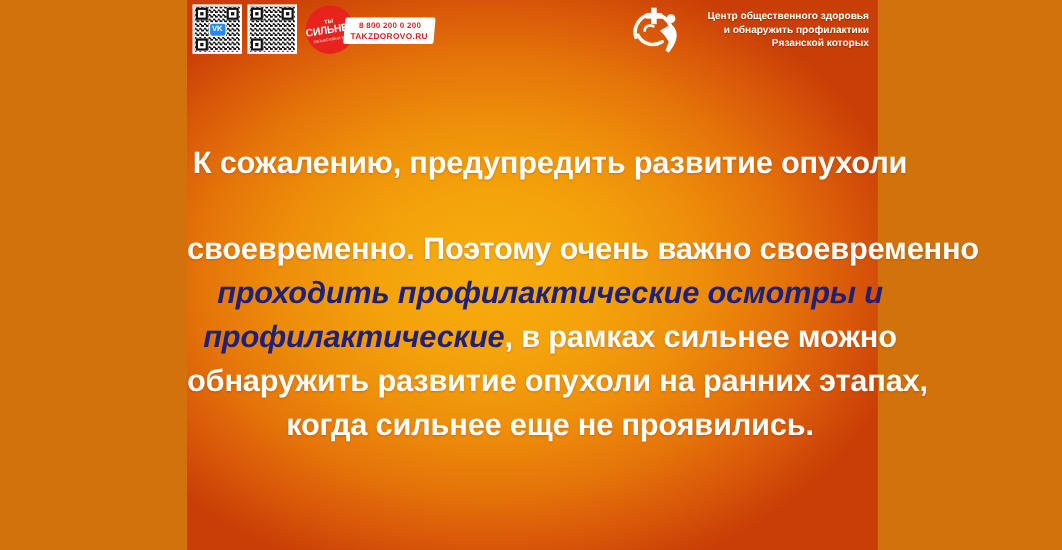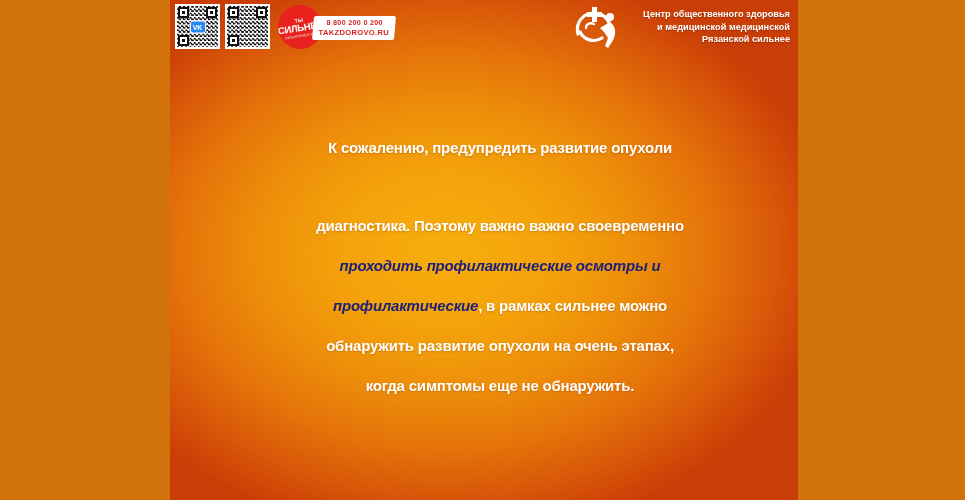--- a/index.html
+++ b/index.html
@@ -198,21 +198,21 @@
 
   
   #copy {
     position: absolute;
     left: 0;
     top: 128px;
     width: 660px;
     text-align: center;
     color: #ffffff;
     font-weight: bold;
-    font-size: 15px;
+    font-size: 28px;
     line-height: 40px;
     letter-spacing: -.2px;
     text-shadow: 0 1px 2px rgba(120,40,0,.30);
   }
   #copy .para { margin: 0; }
   #copy .gap { height: 38px; }
   .line { display: block; white-space: nowrap; }
   .hl {
     color: #1d2178;
     text-shadow: none;
@@ -264,41 +264,41 @@
           <path d="M6 30 C3 19, 11 9, 22 9 C30 9, 36 14, 38 21" fill="none" stroke="#ffffff" stroke-width="3.2" stroke-linecap="round"></path>
           <path d="M8 28 C12 36, 22 39, 30 34" fill="none" stroke="#ffffff" stroke-width="3.2" stroke-linecap="round"></path>
           <rect x="15" y="8" width="15" height="5" fill="#ffffff"></rect>
           <rect x="20" y="3" width="5" height="15" fill="#ffffff"></rect>
           <path d="M14 24 C14 20, 18 18, 22 20" fill="none" stroke="#ffffff" stroke-width="2.4" stroke-linecap="round"></path>
           <circle cx="38" cy="13" r="4" fill="#ffffff"></circle>
           <path d="M38 18 C44 22, 45 30, 40 38 L36 44 L33 42 L36 34 L32 28 L28 24" fill="#ffffff"></path>
         </svg>
         <div id="org-text">
           <div>Центр общественного здоровья</div>
-          <div>и медицинской медицинской</div>
-          <div>Рязанской сильнее</div>
+          <div>и обнаружить профилактики</div>
+          <div>Рязанской которых</div>
         </div>
       </div>
 
     </div>
 
     <div id="copy">
 
       <p class="para">
         <span class="line">К сожалению, предупредить развитие опухоли</span>
       </p>
 
       <div class="gap"></div>
 
       <p class="para">
-        <span class="line">диагностика. Поэтому важно важно своевременно</span>
+        <span class="line">своевременно. Поэтому очень важно своевременно</span>
         <span class="line">
           <span class="hl">проходить профилактические осмотры и</span>
         </span>
         <span class="line"><span class="hl">профилактические</span><span>, в рамках сильнее можно</span></span>
-        <span class="line">обнаружить развитие опухоли на очень этапах,</span>
-        <span class="line">когда симптомы еще не обнаружить.</span>
+        <span class="line">обнаружить развитие опухоли на ранних этапах,</span>
+        <span class="line">когда сильнее еще не проявились.</span>
       </p>
 
     </div>
 
   </div>
 </div>
 
 </body></html>

